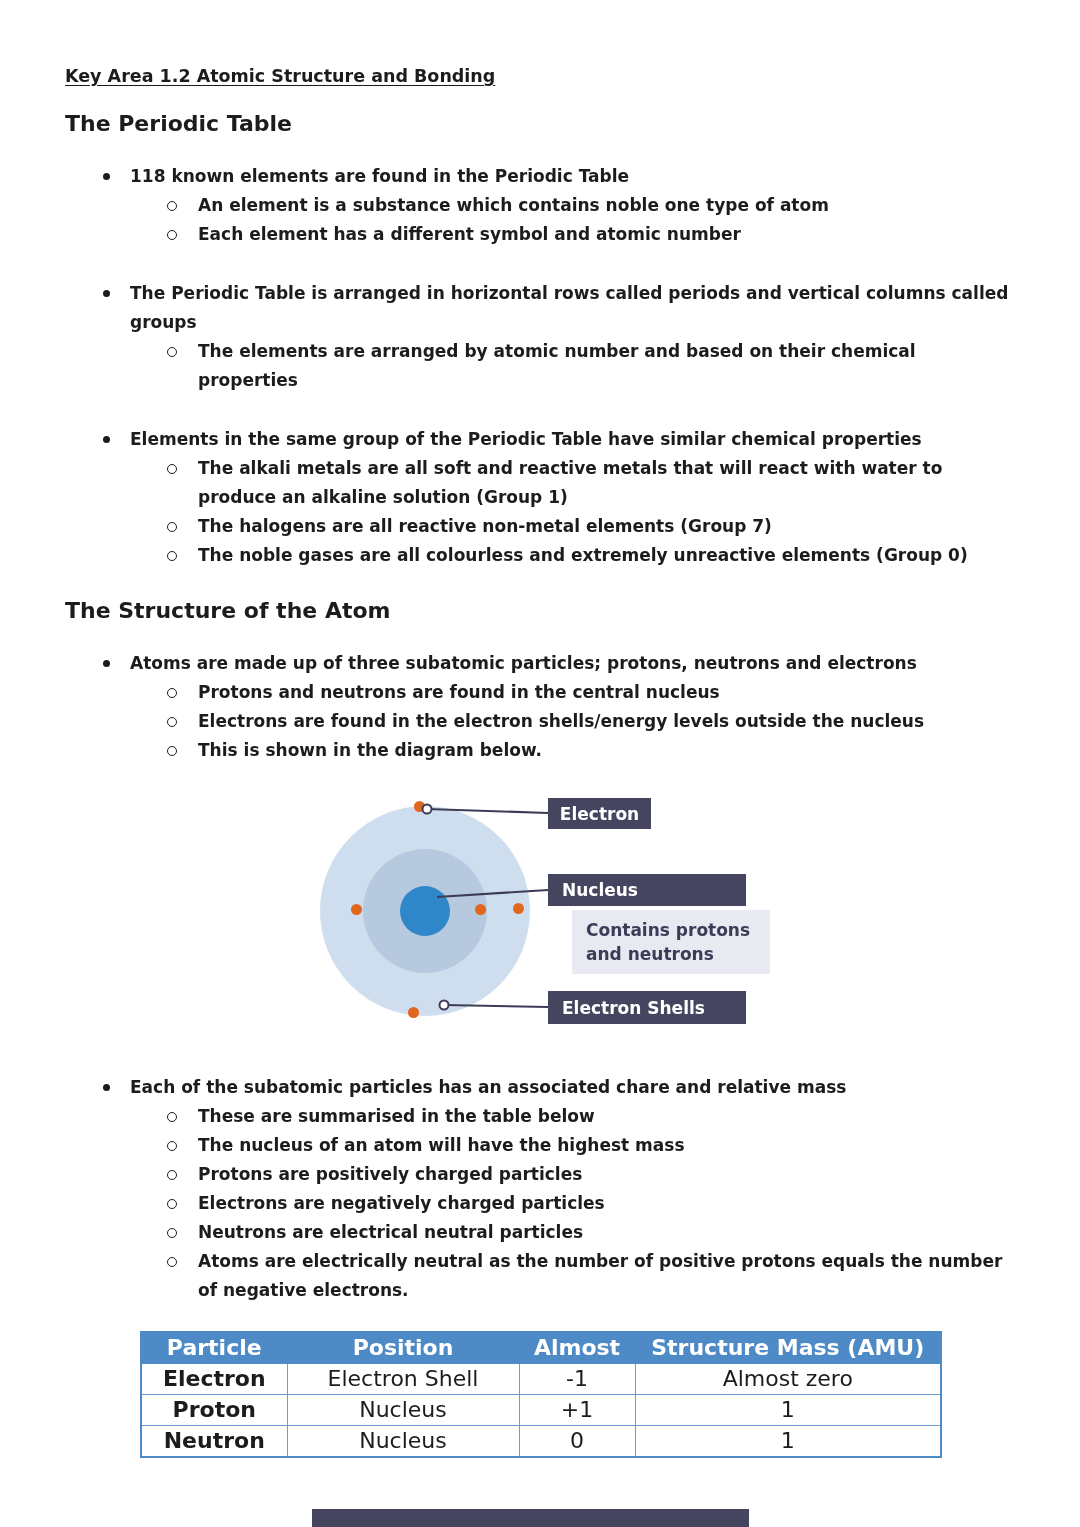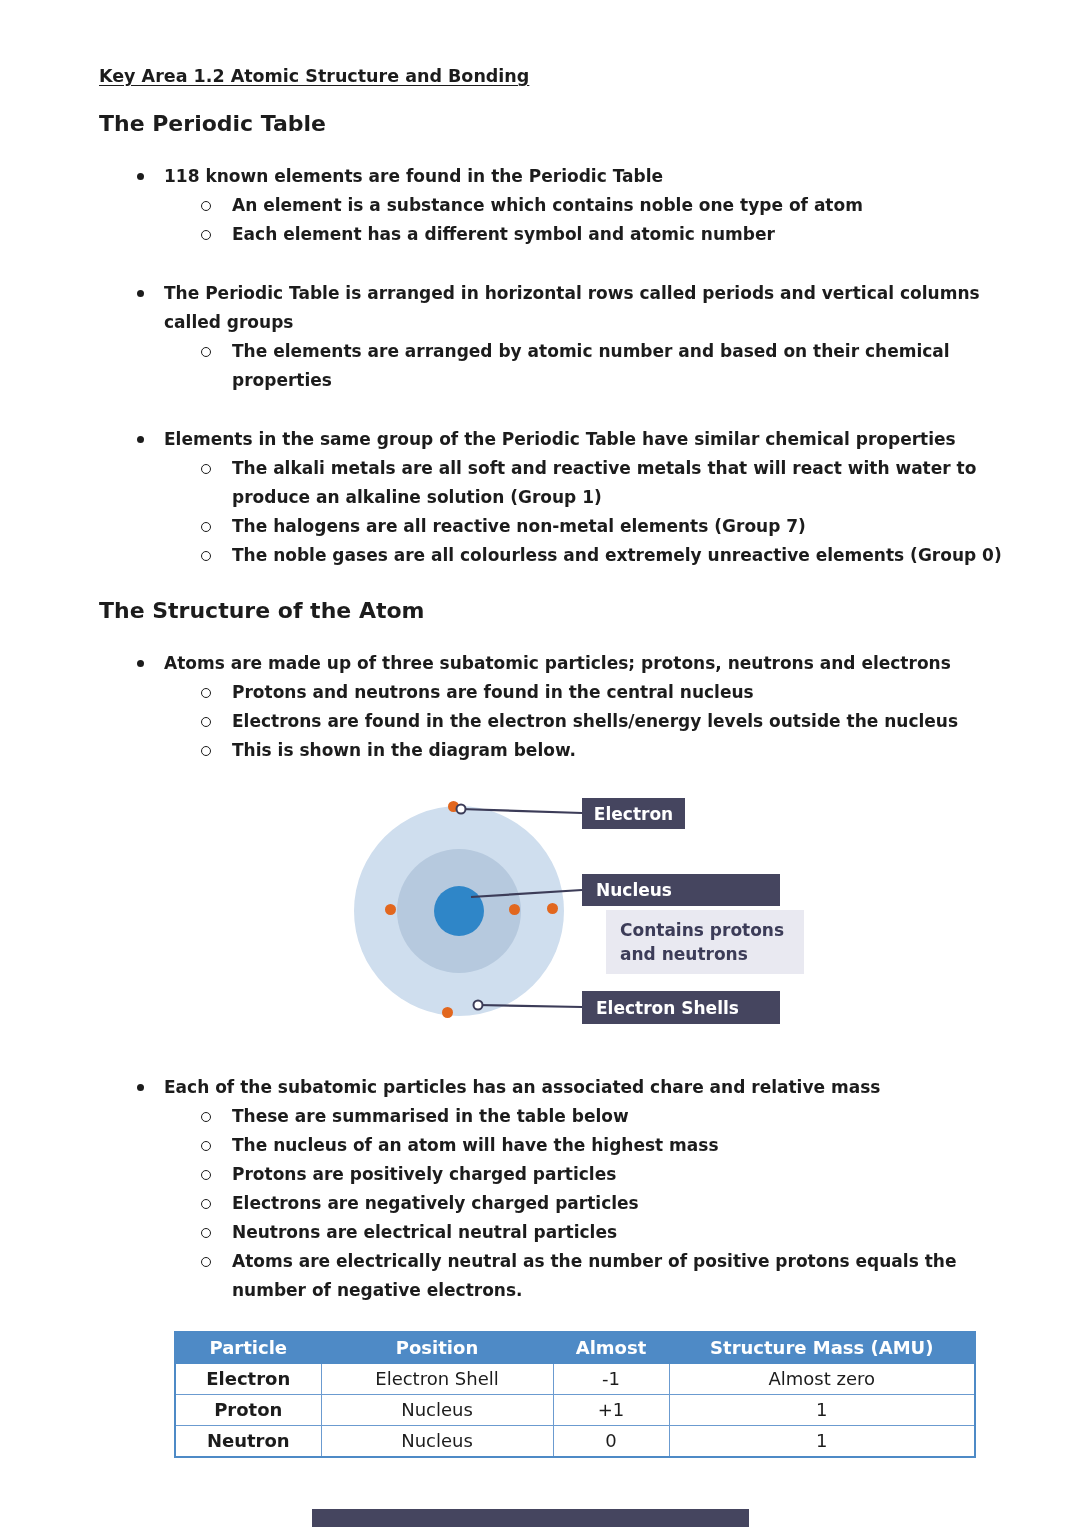--- a/index.html
+++ b/index.html
@@ -4,21 +4,21 @@
 <style>
   * { box-sizing: border-box; }
   html, body { margin: 0; padding: 0; }
   body {
     width: 1080px; height: 1527px;
     background: #ffffff;
     font-family: "DejaVu Sans", "Liberation Sans", sans-serif;
     font-size: 17px; line-height: 29px; color: #1c1c1c;
     position: relative; overflow: hidden;
   }
-  .content { padding: 62px 65px 0 99px; }
+  .content { padding: 62px 65px 0 65px; }
 
   .title {
     font-size: 17.5px; font-weight: bold;
     text-decoration: underline; text-underline-offset: 3px;
     margin: 0 0 18px 0;
   }
   .heading { font-size: 22px; font-weight: bold; margin: 0 0 24px 0; }
 
   .group { margin-bottom: 30px; font-weight: bold; }
   .group.tight { margin-bottom: 26px; }
@@ -54,21 +54,21 @@
     position: absolute; left: 507px; top: 119px; width: 198px;
     background: #e9e9f1; color: #3c3c58; font-weight: bold;
     font-size: 17px; line-height: 24px; padding: 8px 0 8px 14px;
   }
   .shells-label { left: 483px; top: 200px; width: 198px; height: 33px; padding-left: 14px; }
 
   
   .ptable {
     border-collapse: collapse; table-layout: fixed;
     width: 800px; margin: 10px 0 0 75px;
-    font-size: 18px; line-height: 26px;
+    font-size: 22px; line-height: 26px;
   }
   .ptable th {
     background: #4e8ac6; color: #ffffff; font-weight: bold;
     border: 1px solid #4e8ac6; padding: 2px 4px; text-align: center;
   }
   .ptable td {
     border: 1px solid #6b9bd0; padding: 2px 4px; text-align: center;
     background: #ffffff;
   }
   .ptable { border: 2px solid #4e8ac6; }

